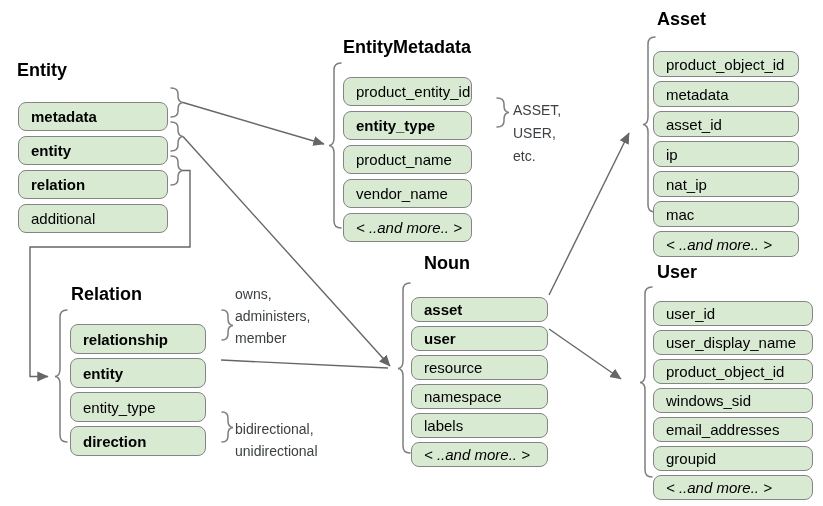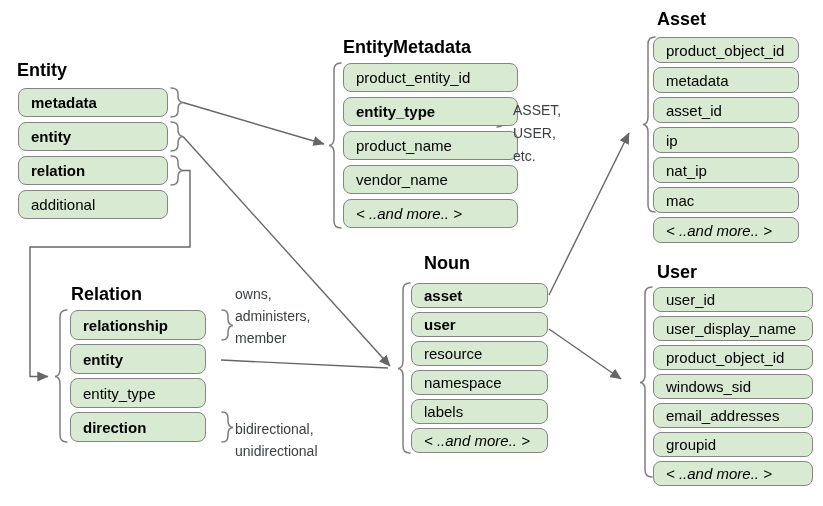--- a/index.html
+++ b/index.html
@@ -13,32 +13,32 @@
   #canvas{
     position:relative;width:823px;height:506px;background:#ffffff;
     font-family:"Liberation Sans", sans-serif;overflow:hidden;
   }
   #wires{position:absolute;left:0;top:0;width:823px;height:506px;}
   .tbl{position:absolute;}
   .tbl-title{
     position:absolute;font-size:18px;font-weight:700;color:var(--text);
     line-height:22px;white-space:nowrap;
   }
-  .fields{position:absolute;display:flex;flex-direction:column;}
+  .fields{position:absolute;display:flex;flex-direction:column;margin-top:14px;}
   .field{
     box-sizing:border-box;background:var(--field-fill);
     border:1.2px solid var(--field-border);border-radius:8px;
     display:flex;align-items:center;padding-left:12px;
     font-size:15px;color:var(--text);white-space:nowrap;overflow:hidden;
   }
   .field.b{font-weight:700;}
   .field.more{font-style:italic;}
   
   .f-entity   .field{height:29px;margin-bottom:5px;width:150px;}
-  .f-emeta    .field{height:29px;margin-bottom:5px;width:175px;}
+  .f-emeta    .field{height:29px;margin-bottom:5px;width:129px;}
   .f-asset    .field{height:26px;margin-bottom:4px;width:146px;}
   .f-noun     .field{height:25px;margin-bottom:4px;width:137px;}
   .f-user     .field{height:25px;margin-bottom:4px;width:160px;}
   .f-relation .field{height:30px;margin-bottom:4px;width:136px;}
   .annotation{
     position:absolute;font-size:14px;line-height:23px;color:var(--annotation);
     white-space:pre-line;
   }
 </style>
 </head>

